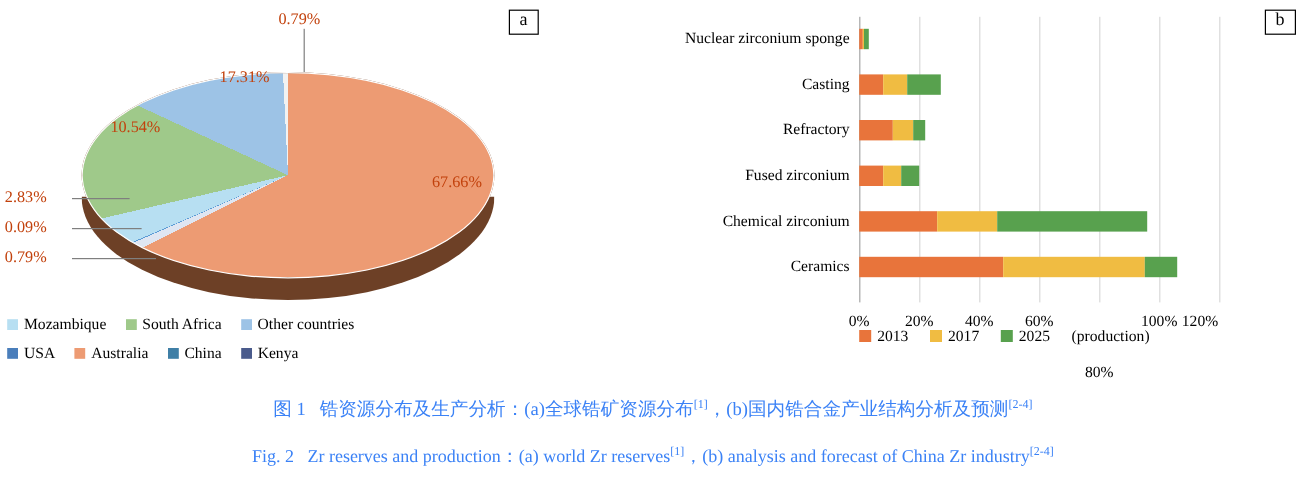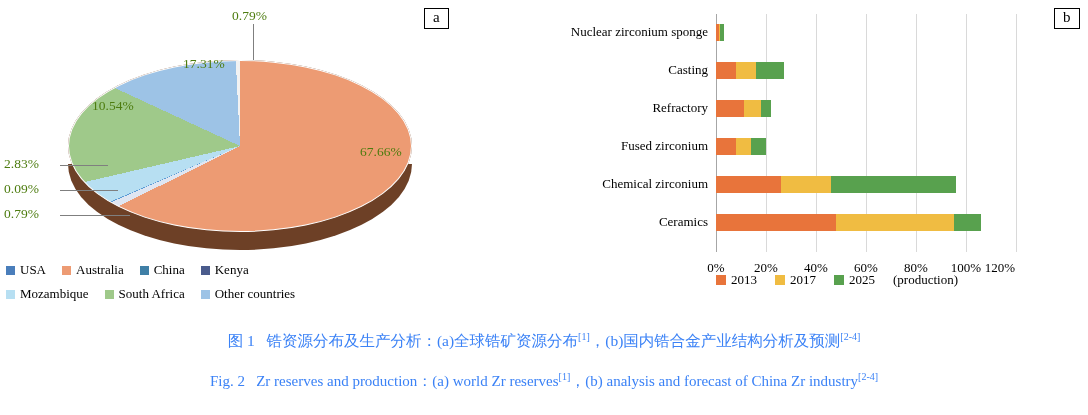--- a/index.html
+++ b/index.html
@@ -49,21 +49,21 @@
         #ed9b73 0% 67.66%,
         #dfe6f2 67.66% 68.45%,
         #5b9bd5 68.45% 68.54%,
         #b7dff2 68.54% 71.37%,
         #9fc98a 71.37% 81.91%,
         #9dc3e6 81.91% 99.22%,
         #f2f2f2 99.22% 100%);
     border:1px solid #ffffff;
     box-sizing:border-box;
   }
-  .pie-label{position:absolute;font-size:13.5px;font-family:"Liberation Serif", serif;color:#4d7c0f;white-space:nowrap;}
+  .pie-label{position:absolute;font-size:13.5px;font-family:"Liberation Serif", serif;color:#c2410c;white-space:nowrap;}
   .leader{position:absolute;background:#7f7f7f;height:1px;}
   .leader-v{position:absolute;background:#7f7f7f;width:1px;}
 
   
   #pie-legend{position:absolute;left:6px;top:262px;width:400px;font-size:13px;font-family:"Liberation Serif", serif;}
   .legend-row{display:flex;align-items:center;margin-bottom:8px;}
   .legend-item{display:flex;align-items:center;margin-right:16px;}
   .legend-swatch{width:9px;height:9px;margin-right:5px;display:inline-block;}
   .legend-text{font-size:13px;}
 
@@ -114,48 +114,48 @@
 
     <div class="leader-v" style="left:213px;top:4px;height:36px;"></div>
     <div class="leader" style="left:20px;top:145px;width:48px;"></div>
     <div class="leader" style="left:20px;top:170px;width:58px;"></div>
     <div class="leader" style="left:20px;top:195px;width:70px;"></div>
   </div>
 
   <div id="pie-legend">
     <div class="legend-row">
       <div class="legend-item">
+        <span class="legend-swatch" style="background:#b7dff2"></span>
+        <span class="legend-text">Mozambique</span>
+      </div>
+      <div class="legend-item">
+        <span class="legend-swatch" style="background:#9fc98a"></span>
+        <span class="legend-text">South Africa</span>
+      </div>
+      <div class="legend-item">
+        <span class="legend-swatch" style="background:#9dc3e6"></span>
+        <span class="legend-text">Other countries</span>
+      </div>
+    </div>
+    <div class="legend-row">
+      <div class="legend-item">
         <span class="legend-swatch" style="background:#4a7ebb"></span>
         <span class="legend-text">USA</span>
       </div>
       <div class="legend-item">
         <span class="legend-swatch" style="background:#ed9b73"></span>
         <span class="legend-text">Australia</span>
       </div>
       <div class="legend-item">
         <span class="legend-swatch" style="background:#3f7fa6"></span>
         <span class="legend-text">China</span>
       </div>
       <div class="legend-item">
         <span class="legend-swatch" style="background:#4a5b8c"></span>
         <span class="legend-text">Kenya</span>
-      </div>
-    </div>
-    <div class="legend-row">
-      <div class="legend-item">
-        <span class="legend-swatch" style="background:#b7dff2"></span>
-        <span class="legend-text">Mozambique</span>
-      </div>
-      <div class="legend-item">
-        <span class="legend-swatch" style="background:#9fc98a"></span>
-        <span class="legend-text">South Africa</span>
-      </div>
-      <div class="legend-item">
-        <span class="legend-swatch" style="background:#9dc3e6"></span>
-        <span class="legend-text">Other countries</span>
       </div>
     </div>
   </div>
 </div>
 
 <div class="panel" id="panel-b">
   <div class="panel-tag" id="tag-b" style="left:534px;top:8px;">b</div>
 
   <div id="bars">
     <div id="plot">
@@ -207,21 +207,21 @@
         <span class="cat-label" style="top:8px;">Ceramics</span>
         <div class="seg s2013" style="left:0px;width:120px;"></div>
         <div class="seg s2017" style="left:120px;width:117.5px;"></div>
         <div class="seg s2025" style="left:237.5px;width:27.5px;"></div>
       </div>
 
       <div class="xt" style="left:0px;">0%</div>
       <div class="xt" style="left:50px;">20%</div>
       <div class="xt" style="left:100px;">40%</div>
       <div class="xt" style="left:150px;">60%</div>
-      <div class="xt" style="left:200px;">80%</div>
+      <div class="xt" style="left:200px;margin-top:42px;">80%</div>
       <div class="xt" style="left:250px;">100%</div>
       <div class="xt" style="left:284px;">120%</div>
     </div>
 
     <div id="bar-legend">
       <div class="bl-item">
         <span class="bl-sw" style="background:#e8743b"></span>
         <span>2013</span>
       </div>
       <div class="bl-item">

